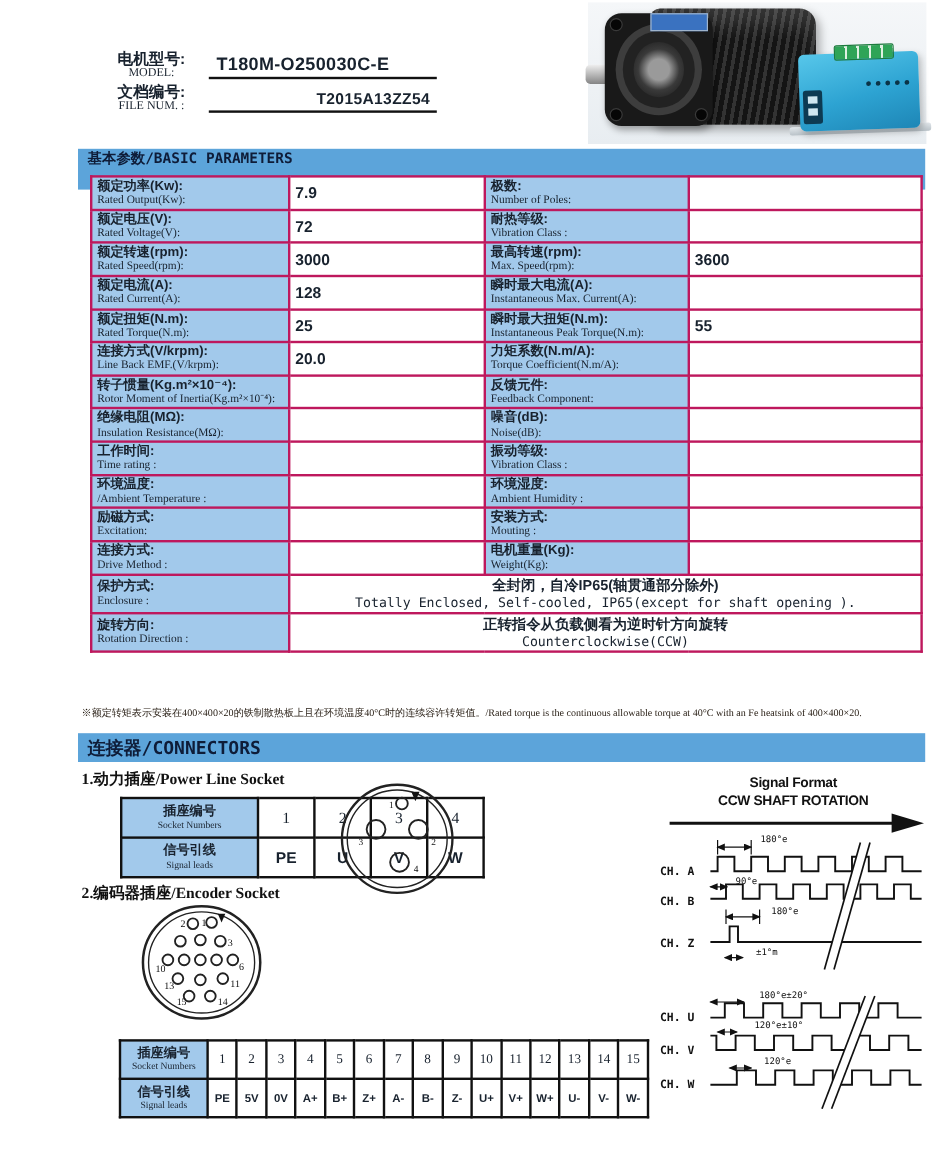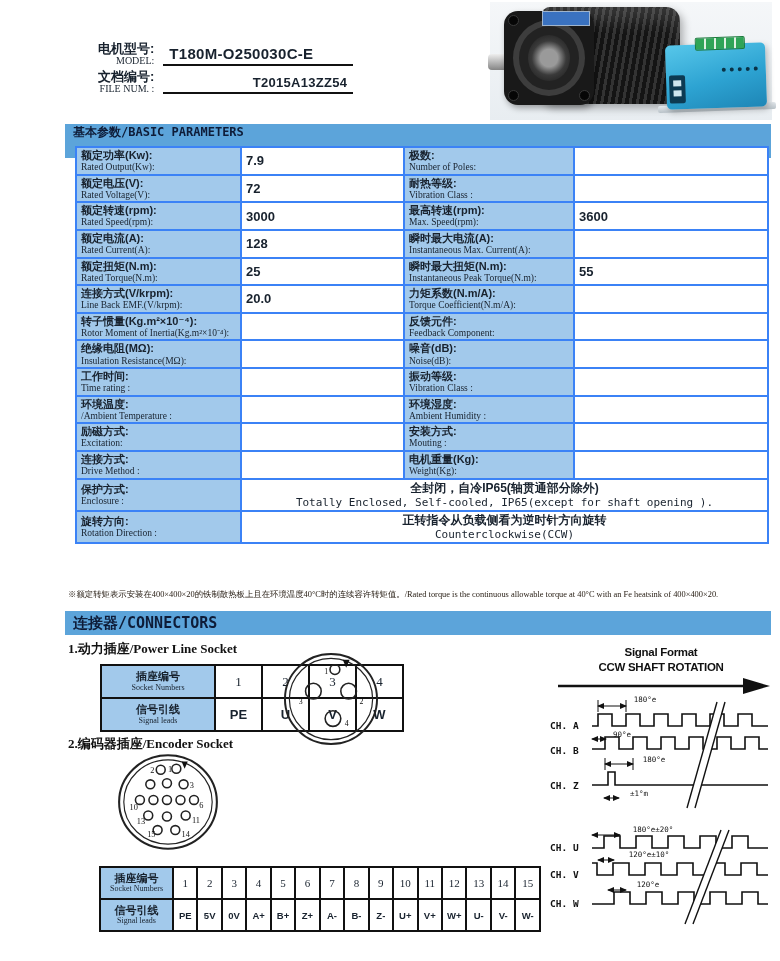--- a/index.html
+++ b/index.html
@@ -4,21 +4,21 @@
 <style>
   html,body{margin:0;padding:0;}
   body{
     width:780px;height:961px;position:relative;overflow:hidden;
     background:#ffffff;color:#18222e;
     font-family:"Liberation Sans","DejaVu Sans",sans-serif;
   }
   
   .hdr-block{position:absolute;left:98px;top:42px;}
   .hdr-row{display:flex;align-items:flex-end;margin-bottom:4px;}
-  .hdr-labels{text-align:right;margin-right:9px;line-height:1.05;}
+  .hdr-labels{text-align:center;margin-right:20px;line-height:1.05;}
   .hdr-zh{font-size:13px;font-weight:bold;}
   .hdr-en{font-size:10px;font-family:"Liberation Serif",serif;}
   .hdr-val{
     min-width:178px;border-bottom:2px solid #111;padding:0 6px 2px 6px;
     font-size:15px;font-weight:bold;letter-spacing:.3px;
   }
   .hdr-val.center{text-align:right;font-size:13px;}
   
   .photo{position:absolute;left:490px;top:2px;width:282px;height:118px;
     background:linear-gradient(180deg,#f5f7f9,#e8edf1);overflow:visible;}
@@ -50,21 +50,21 @@
     transform:rotate(-2deg);background:linear-gradient(180deg,#e3e8ec,#b9c2c8);border-radius:2px;}
   
   .bar{position:absolute;left:65px;width:706px;background:#5ca4da;color:#0e1c38;
     font-family:"DejaVu Sans Mono","Liberation Mono",monospace;font-weight:bold;
     box-sizing:border-box;padding-left:8px;}
   .bar1{top:124px;height:34px;font-size:12px;line-height:17px;}
   .bar2{top:611px;height:24px;font-size:15px;line-height:24px;}
   
   .basic-table{position:absolute;left:75px;top:146px;width:692px;
     border-collapse:collapse;table-layout:fixed;}
-  .basic-table td{border:2px solid #3b82f6;padding:1px 4px;height:25px;box-sizing:border-box;vertical-align:middle;}
+  .basic-table td{border:2px solid #be185d;padding:1px 4px;height:25px;box-sizing:border-box;vertical-align:middle;}
   .lbl{background:#a2c9eb;}
   .lbl .zh{font-size:11px;font-weight:bold;line-height:1.2;white-space:nowrap;}
   .lbl .en{font-size:9.5px;line-height:1.1;font-family:"Liberation Serif",serif;white-space:nowrap;}
   .val{text-align:left;font-weight:bold;font-size:13px;background:#fff;}
   .merged{text-align:center;background:#fff;}
   .merged .m1{font-size:12px;font-weight:bold;line-height:1.25;}
   .merged .m2{font-size:11px;font-family:"DejaVu Sans Mono","Liberation Mono",monospace;line-height:1.2;}
   
   .footnote{position:absolute;left:68px;top:589px;width:704px;font-size:8.4px;
     color:#23190f;font-family:"Liberation Serif",serif;}

